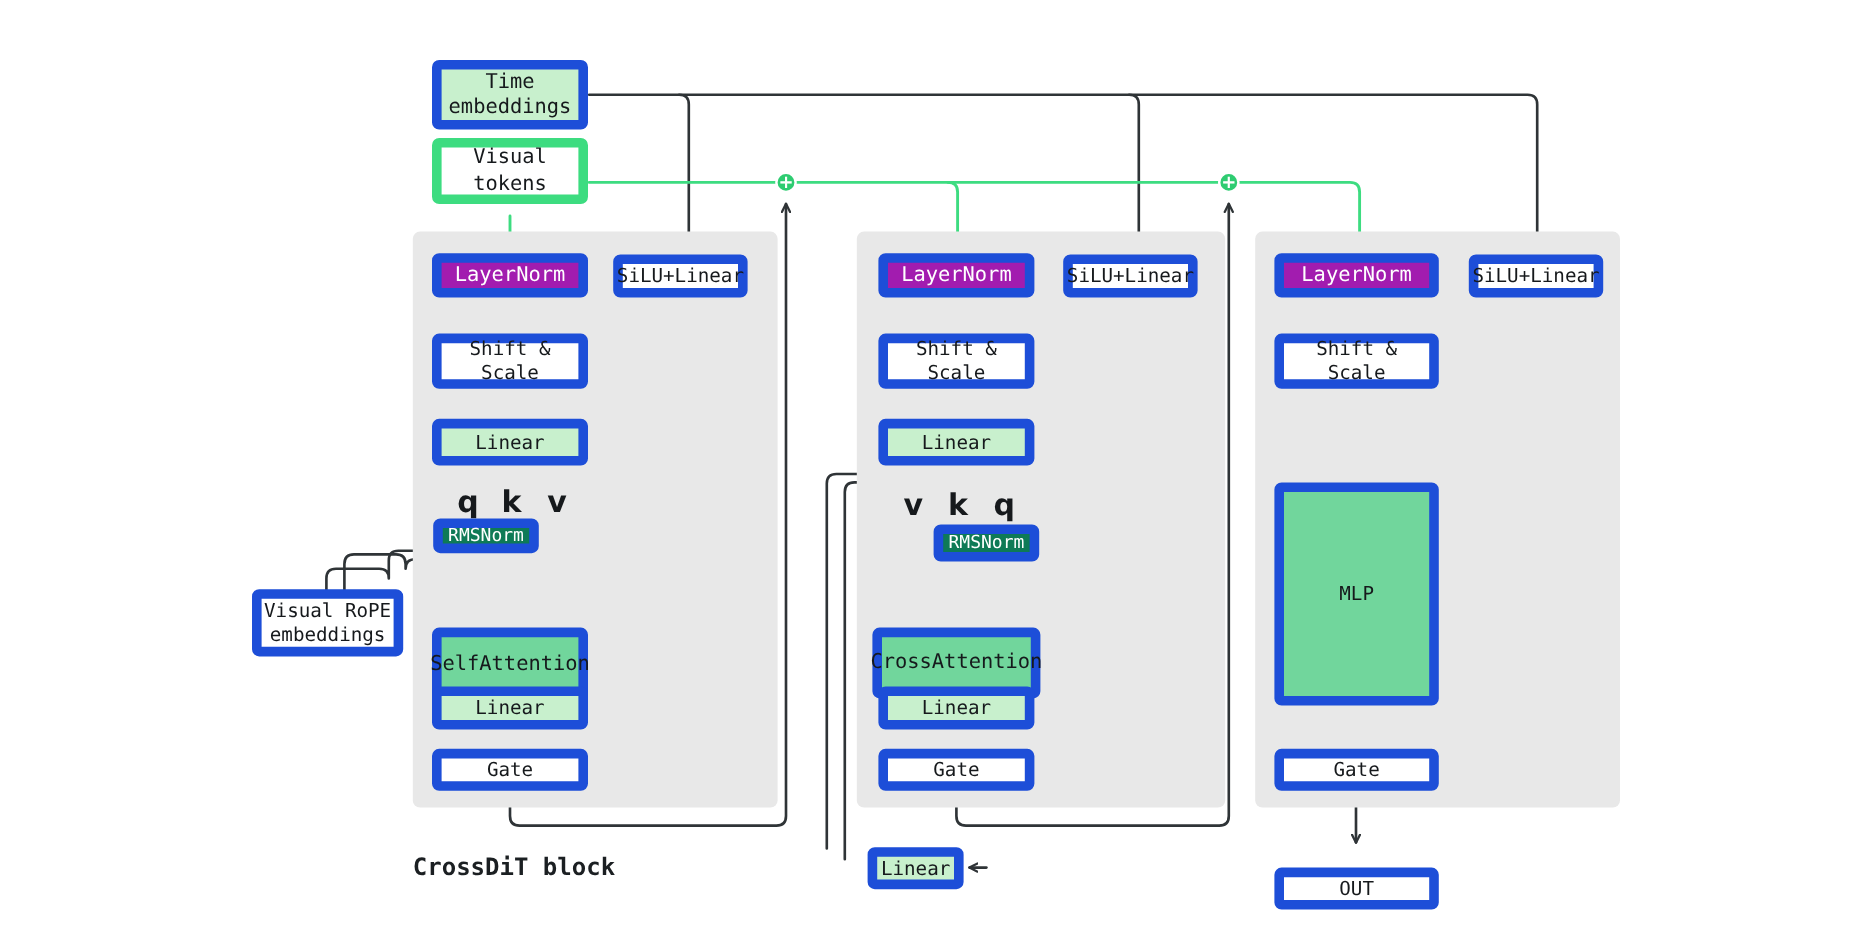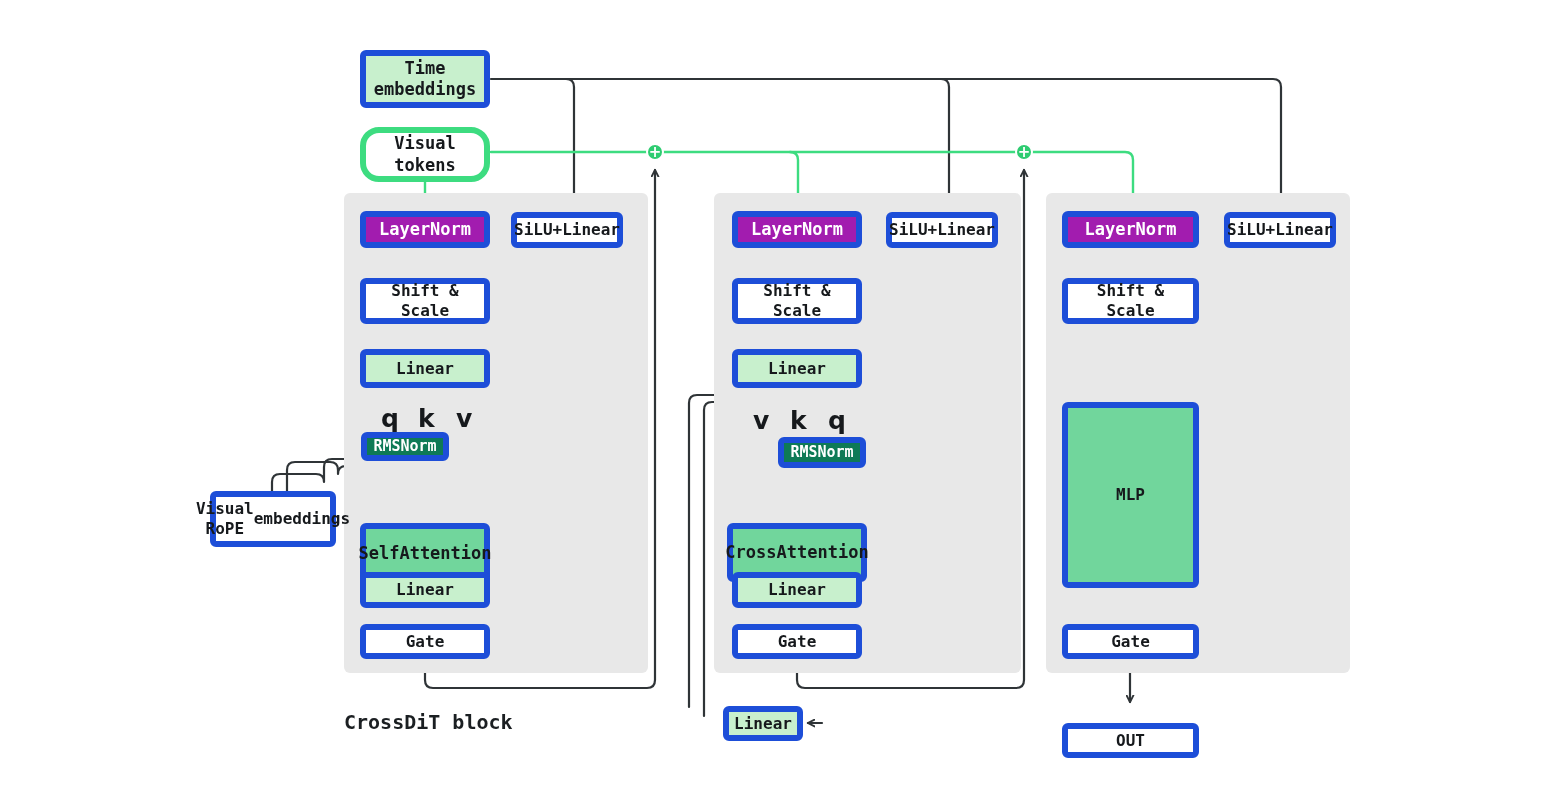--- a/index.html
+++ b/index.html
@@ -1,22 +1,22 @@
 <!DOCTYPE html>
 <html><head>
 <meta charset="utf-8">
 <style>
   html,body{margin:0;padding:0;background:#ffffff;}
   body{width:1560px;height:792px;overflow:hidden;
        font-family:"DejaVu Sans Mono","Liberation Mono",monospace;}
   #stage{position:relative;width:1560px;height:792px;background:#fff;}
   svg#wires{position:absolute;left:0;top:0;width:1560px;height:792px;}
-  .node{position:absolute;box-sizing:border-box;border:6px solid #1d4ed8;
+  .node{position:absolute;box-sizing:border-box;border:8px solid #1d4ed8;
         border-radius:6px;display:flex;align-items:center;justify-content:center;
-        text-align:center;line-height:1.25;font-weight:700;color:#16191c;
+        text-align:center;line-height:1.25;font-weight:400;color:#16191c;
         font-family:"DejaVu Sans Mono","Liberation Mono",monospace;}
   .panel{position:absolute;background:#e8e8e8;border-radius:6px;}
   .lbl{position:absolute;color:#1b1f22;font-weight:700;
        font-family:"DejaVu Sans Mono","Liberation Mono",monospace;}
   .qkv{position:absolute;font-size:25px;font-weight:700;color:#16191c;
        font-family:"DejaVu Sans","Liberation Sans",sans-serif;}
   .white{background:#ffffff;}
   .lgreen{background:#c8f0cd;}
   .mgreen{background:#71d69c;margin-top:32px;}
   .dgreen{background:#a21caf;color:#ffffff;}
@@ -119,25 +119,25 @@
 
   <div class="panel" style="left:344px;top:193px;width:304px;height:480px;"></div>
   <div class="panel" style="left:714px;top:193px;width:307px;height:480px;"></div>
   <div class="panel" style="left:1046px;top:193px;width:304px;height:480px;"></div>
 
   <div class="node lgreen f17" style="left:360px;top:50px;width:130px;height:58px;flex-direction:column;">
     <span>Time</span>
     <span>embeddings</span>
   </div>
 
-  <div class="node vtok f17" style="left:360px;top:127px;width:130px;height:55px;border-radius:19px;">
+  <div class="node vtok f17" style="left:360px;top:115px;width:130px;height:55px;">
     <span>Visual tokens</span>
   </div>
 
-  <div class="node white f16" style="left:210px;top:491px;width:126px;height:56px;flex-direction:row;">
+  <div class="node white f16" style="left:210px;top:491px;width:126px;height:56px;flex-direction:column;">
     <span>Visual RoPE</span>
     <span>embeddings</span>
   </div>
 
   <div class="node dgreen f17" style="left:360px;top:211px;width:130px;height:37px;">
     <span>LayerNorm</span>
   </div>
   <div class="node white f16" style="left:511px;top:212px;width:112px;height:36px;">
     <span>SiLU+Linear</span>
   </div>

